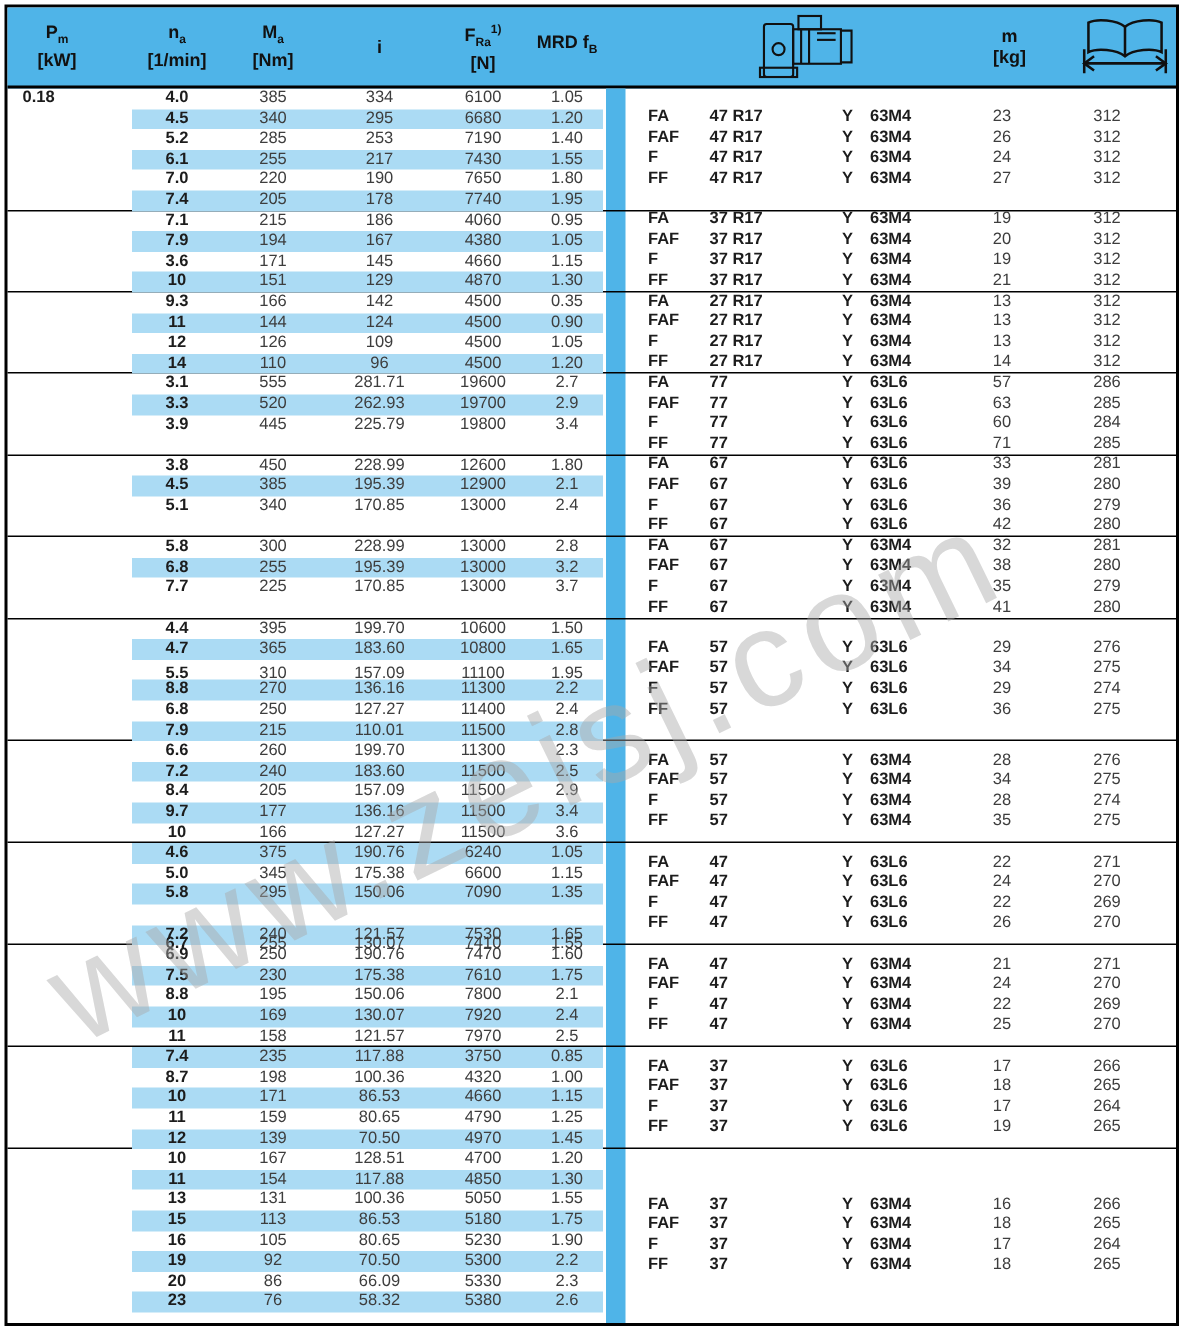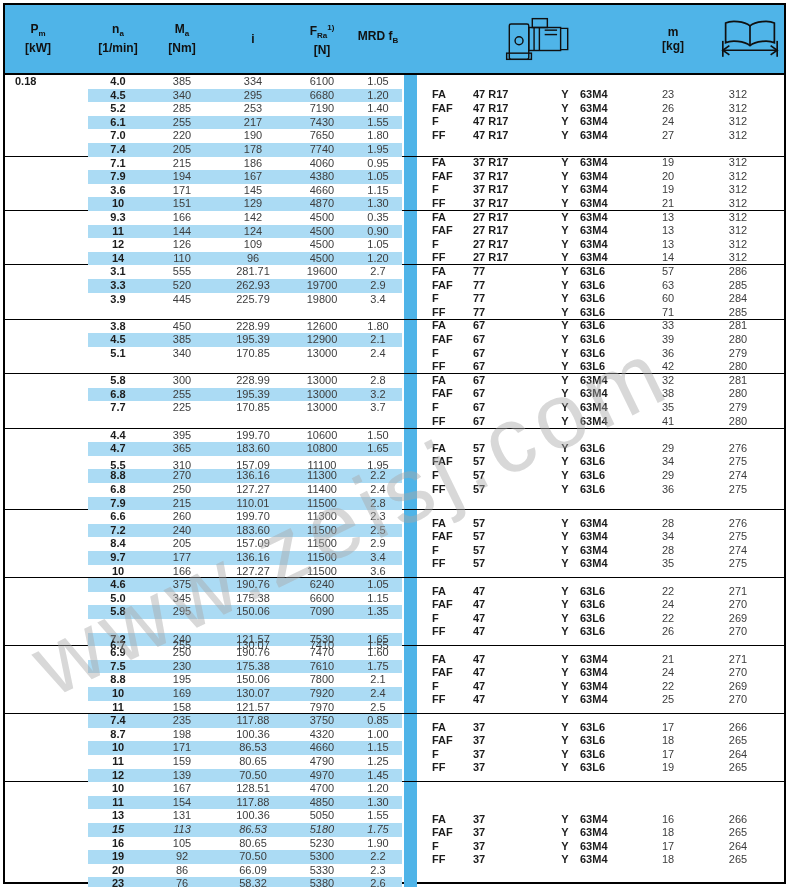--- a/index.html
+++ b/index.html
@@ -2,21 +2,21 @@
 <html style="--hdr: #4FB4E8; --stripe: #ABDBF4; --txdark: #1c1c1c; --txreg: #3d3d3d; --wm: #a9a9a9;"><head>
 <meta charset="utf-8">
 <style>
   * { margin:0; padding:0; box-sizing:border-box; }
   html,body { background:#fff; }
   body { font-family:"Liberation Sans", sans-serif; }
   .page { position:relative; width:789px; height:887px; background:#fff; overflow:hidden; }
   .tablewrap { position:absolute; left:3px; top:3px; width:783px; height:881px; border:2px solid #000; background:#fff; }
 
   
-  .header { position:relative; width:100%; height:70px; background:var(--hdr,#4FB4E8); border-bottom:2px solid #000; }
+  .header { position:relative; width:100%; height:54px; background:var(--hdr,#4FB4E8); border-bottom:2px solid #000; }
   .hcol { position:absolute; top:0; height:100%; display:flex; flex-direction:column; align-items:center; justify-content:center; gap:1px;
           font-size:12px; font-weight:bold; color:#111; text-align:center; line-height:13px; }
   .hcol sub { font-size:8px; }
   .hcol sup { font-size:8px; }
   .hicon { position:absolute; top:0; height:100%; display:flex; align-items:center; justify-content:center; }
 
   
   .tbody { position:relative; width:100%; height:823px; }
   .vbar { position:absolute; left:399px; top:0; bottom:0; width:13px; background:var(--hdr,#4FB4E8); }
   .band { position:relative; width:100%; border-bottom:1.5px solid #000; z-index:1; }
@@ -890,21 +890,21 @@
             <span class="lcell c3">4850</span>
             <span class="lcell c4">1.30</span>
           </div>
           <div class="lrow" style="top: 27.2px;">
             <span class="lcell c0">13</span>
             <span class="lcell c1">131</span>
             <span class="lcell c2">100.36</span>
             <span class="lcell c3">5050</span>
             <span class="lcell c4">1.55</span>
           </div>
-          <div class="lrow" style="top: 40.8px; font-style: italic;">
+          <div class="lrow" style="top: 40.8px;">
             <div class="stripe"></div>
             <span class="lcell c0">15</span>
             <span class="lcell c1">113</span>
             <span class="lcell c2">86.53</span>
             <span class="lcell c3">5180</span>
             <span class="lcell c4">1.75</span>
           </div>
           <div class="lrow" style="top: 54.4px;">
             <span class="lcell c0">16</span>
             <span class="lcell c1">105</span>

